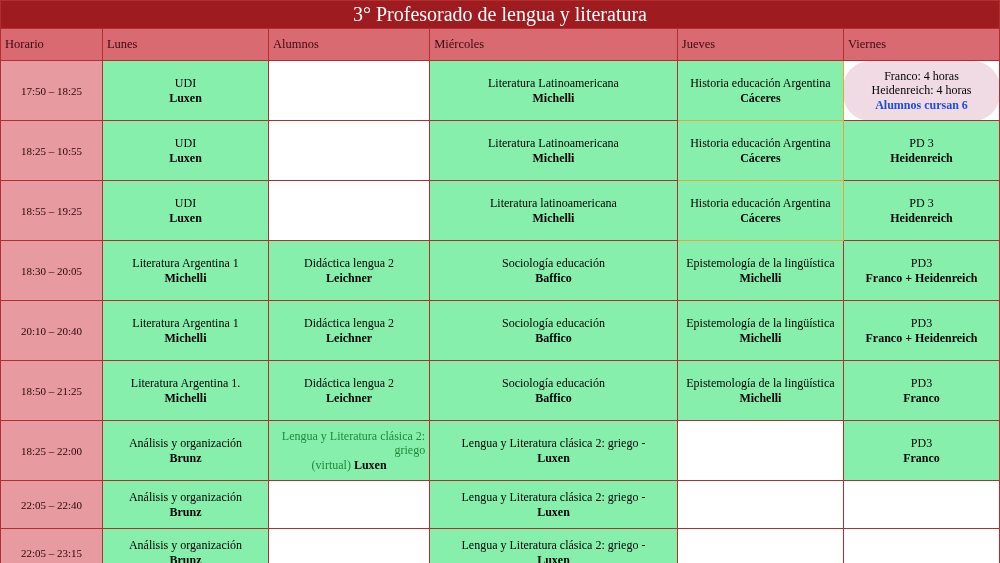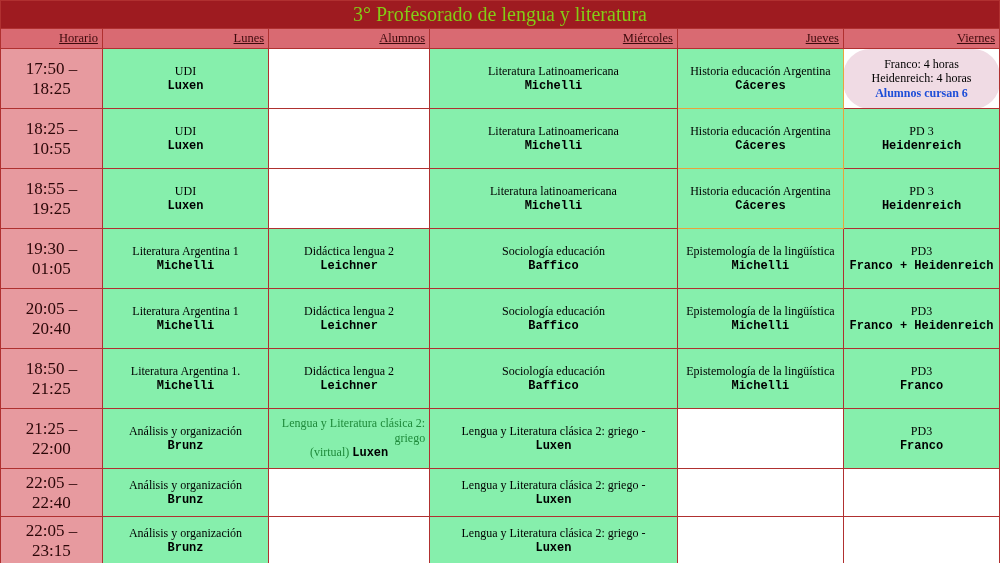--- a/index.html
+++ b/index.html
@@ -27,55 +27,53 @@
     table-layout: fixed;
   }
   table.schedule td, table.schedule th {
     border: 1px solid #b03030;
     vertical-align: middle;
     padding: 2px 4px;
     box-sizing: border-box;
   }
   .title-cell {
     background: #9e1b20;
-    color: #84cc16;
+    color: #ffffff;
     text-align: center;
     font-size: 20px;
     font-weight: normal;
     height: 28px;
     border: 1px solid #9e1b20;
     font-family: "Liberation Serif", serif;
   }
   .hdr {
     background: #d96a72;
     color: #3c0a0c;
-    text-align: right;
+    text-align: left;
     font-size: 12.5px;
-    height: 20px;
+    height: 32px;
     font-weight: normal;
-    text-decoration: underline;
   }
   .timecell {
     background: #e79a9f;
     color: #2b0708;
     text-align: center;
-    font-size: 17px;
+    font-size: 11px;
     height: 57px;
   }
   .cell {
     text-align: center;
     font-size: 12px;
     color: #000000;
     line-height: 1.22;
     background: #86efac;
   }
   .cell .teacher {
     font-weight: bold;
     display: block;
-    font-family: Liberation Mono, monospace;
   }
   .cell .subject {
     display: block;
   }
   .cell.orange {
     border-left: 1px solid #e8a33d;
     border-right: 1px solid #e8a33d;
     border-top: 1px solid #e8a33d;
     border-bottom: 1px solid #e8a33d;
   }
@@ -191,21 +189,21 @@
           <span class="subject">Historia educación Argentina</span>
           <span class="teacher">Cáceres</span>
         </td>
         <td class="cell">
           <span class="subject">PD 3</span>
           <span class="teacher">Heidenreich</span>
         </td>
       </tr>
 
       <tr class="r-tall">
-        <td class="timecell">19:30 – 01:05</td>
+        <td class="timecell">18:30 – 20:05</td>
         <td class="cell">
           <span class="subject">Literatura Argentina 1</span>
           <span class="teacher">Michelli</span>
         </td>
         <td class="cell">
           <span class="subject">Didáctica lengua 2</span>
           <span class="teacher">Leichner</span>
         </td>
         <td class="cell">
           <span class="subject">Sociología educación</span>
@@ -215,21 +213,21 @@
           <span class="subject">Epistemología de la lingüística</span>
           <span class="teacher">Michelli</span>
         </td>
         <td class="cell">
           <span class="subject">PD3</span>
           <span class="teacher">Franco + Heidenreich</span>
         </td>
       </tr>
 
       <tr class="r-tall">
-        <td class="timecell">20:05 – 20:40</td>
+        <td class="timecell">20:10 – 20:40</td>
         <td class="cell">
           <span class="subject">Literatura Argentina 1</span>
           <span class="teacher">Michelli</span>
         </td>
         <td class="cell">
           <span class="subject">Didáctica lengua 2</span>
           <span class="teacher">Leichner</span>
         </td>
         <td class="cell">
           <span class="subject">Sociología educación</span>
@@ -263,21 +261,21 @@
           <span class="subject">Epistemología de la lingüística</span>
           <span class="teacher">Michelli</span>
         </td>
         <td class="cell">
           <span class="subject">PD3</span>
           <span class="teacher">Franco</span>
         </td>
       </tr>
 
       <tr class="r-tall">
-        <td class="timecell">21:25 – 22:00</td>
+        <td class="timecell">18:25 – 22:00</td>
         <td class="cell">
           <span class="subject">Análisis y organización</span>
           <span class="teacher">Brunz</span>
         </td>
         <td class="cell">
           <span class="subject green">Lengua y Literatura clásica 2: griego</span>
           <span class="green">(virtual)</span>
           <span class="teacher" style="display:inline">Luxen</span>
         </td>
         <td class="cell">

